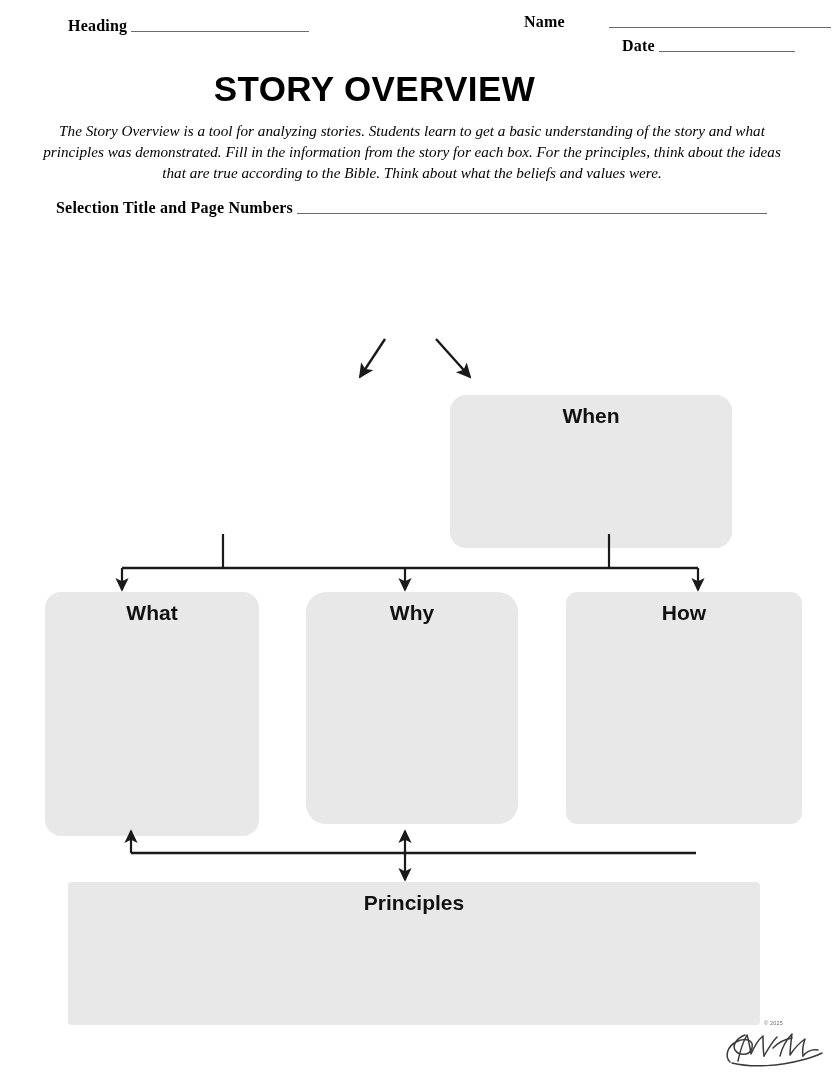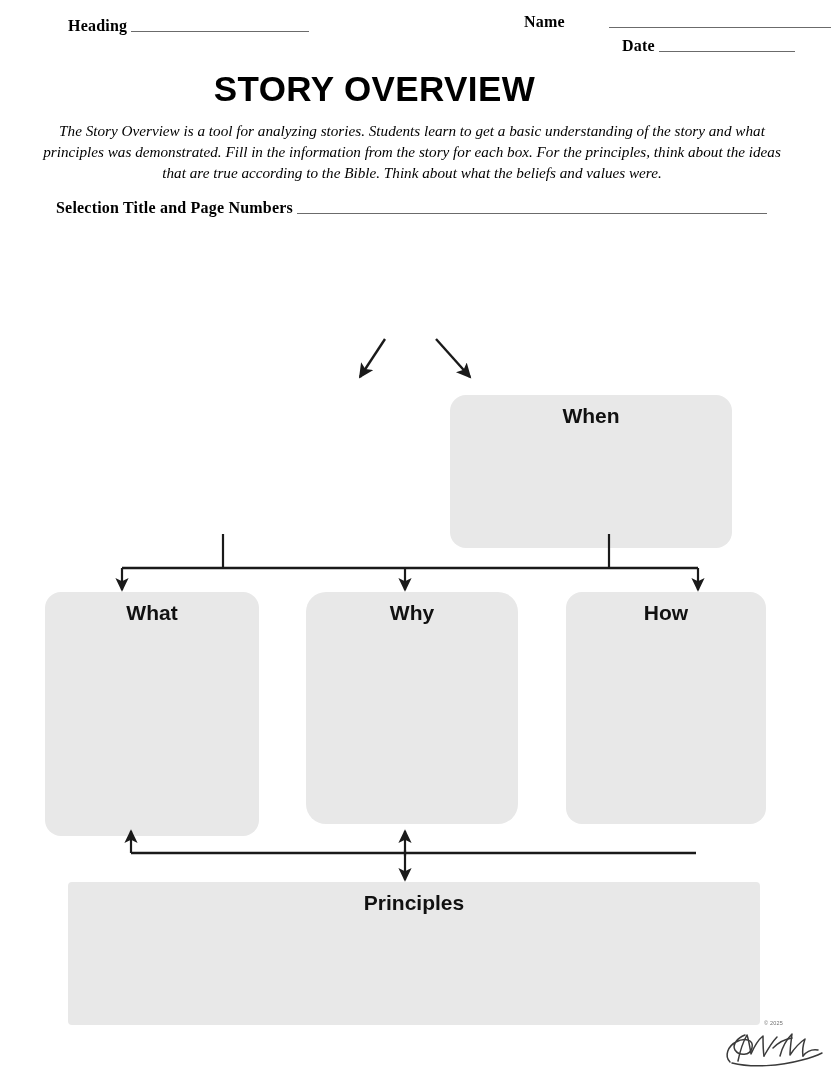--- a/index.html
+++ b/index.html
@@ -110,21 +110,21 @@
     font-size: 21px;
     line-height: 26px;
     color: #111111;
   }
 
   #node-who   { left: 226px; top: 236px; width: 364px; height: 101px; }
   #node-where { left:  98px; top: 380px; width: 282px; height: 153px; }
   #node-when  { left: 450px; top: 380px; width: 282px; height: 153px; margin-top: 15px; }
   #node-what  { left:  45px; top: 592px; width: 214px; height: 244px; border-radius: 16px; }
   #node-why   { left: 306px; top: 592px; width: 212px; height: 232px; border-radius: 20px; padding-left: 40px; }
-  #node-how   { left: 566px; top: 592px; width: 200px; height: 232px; border-radius: 16px; }
+  #node-how   { left: 566px; top: 592px; width: 236px; height: 232px; border-radius: 11px; }
   #node-principles { left: 68px; top: 882px; width: 692px; height: 143px; border-radius: 4px; }
 
   #connectors {
     position: absolute;
     left: 0;
     top: 0;
     width: 833px;
     height: 1079px;
     pointer-events: none;
   }

